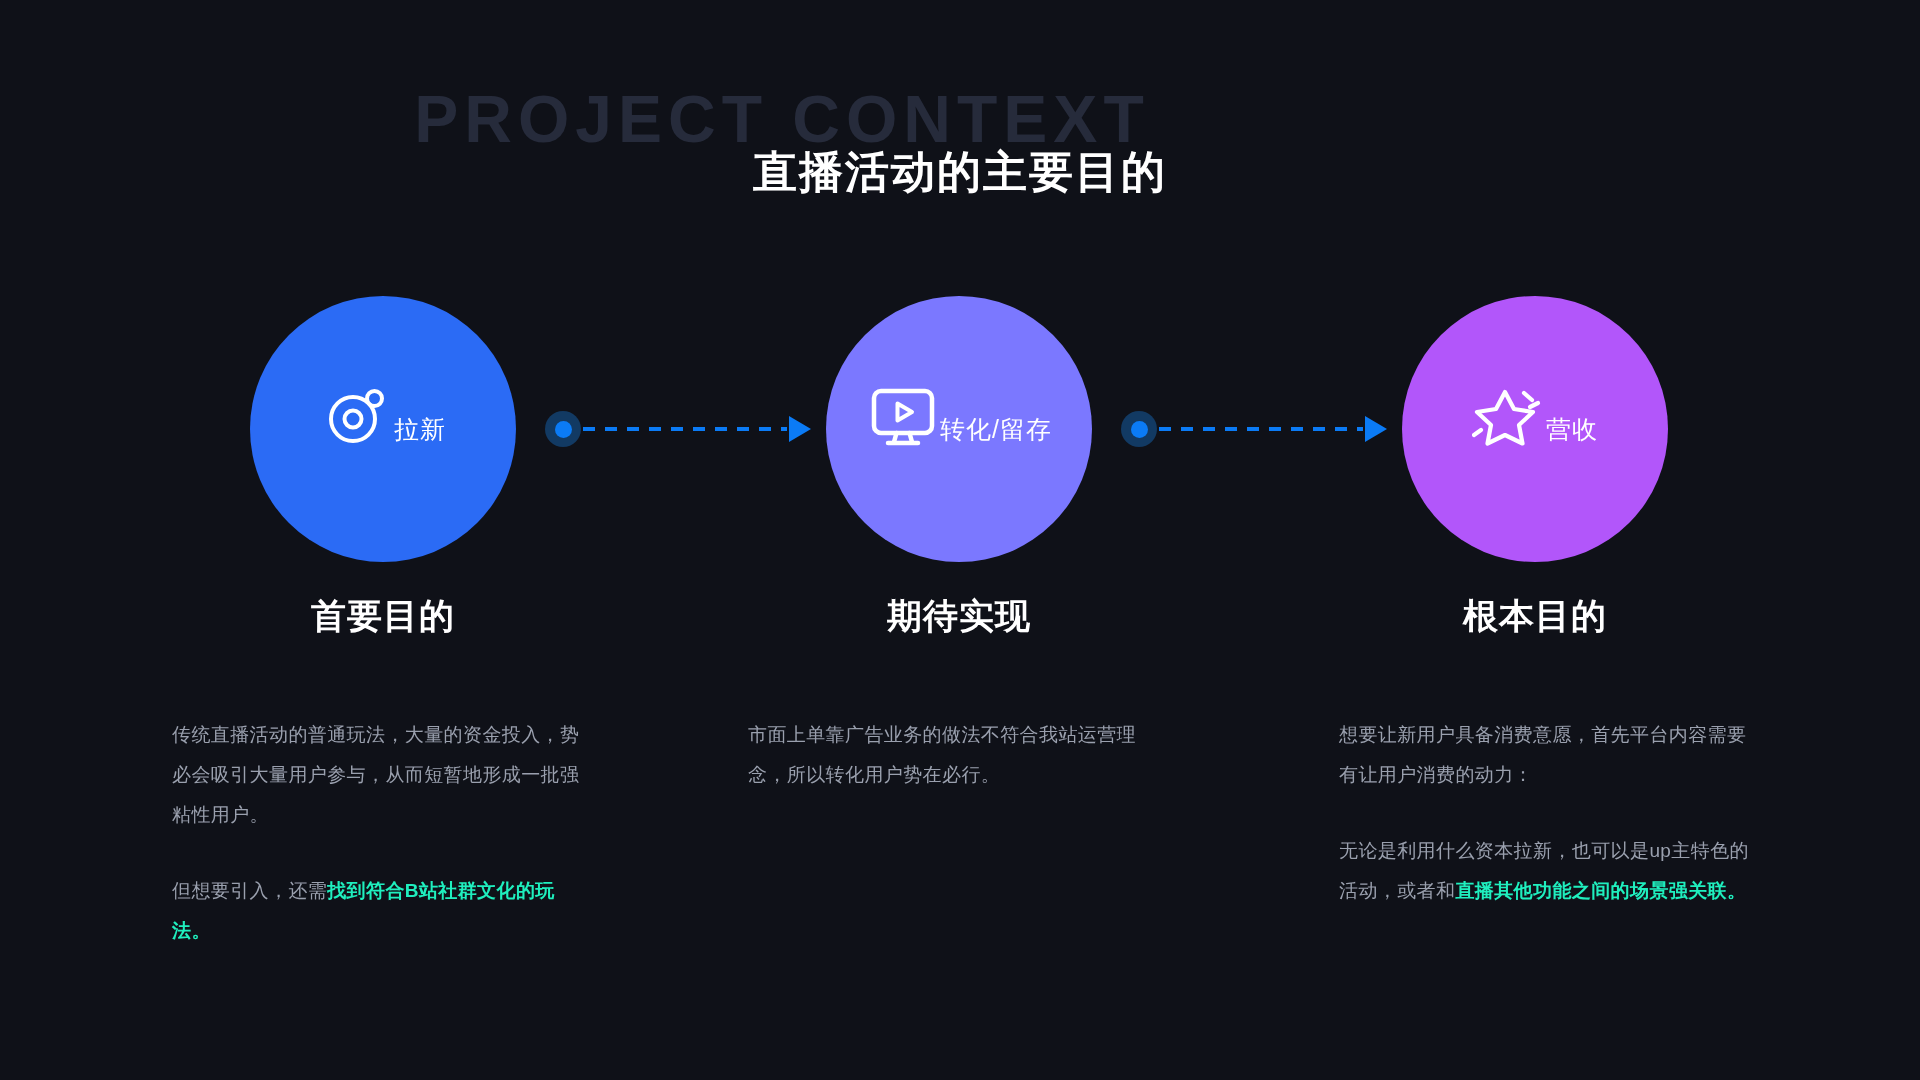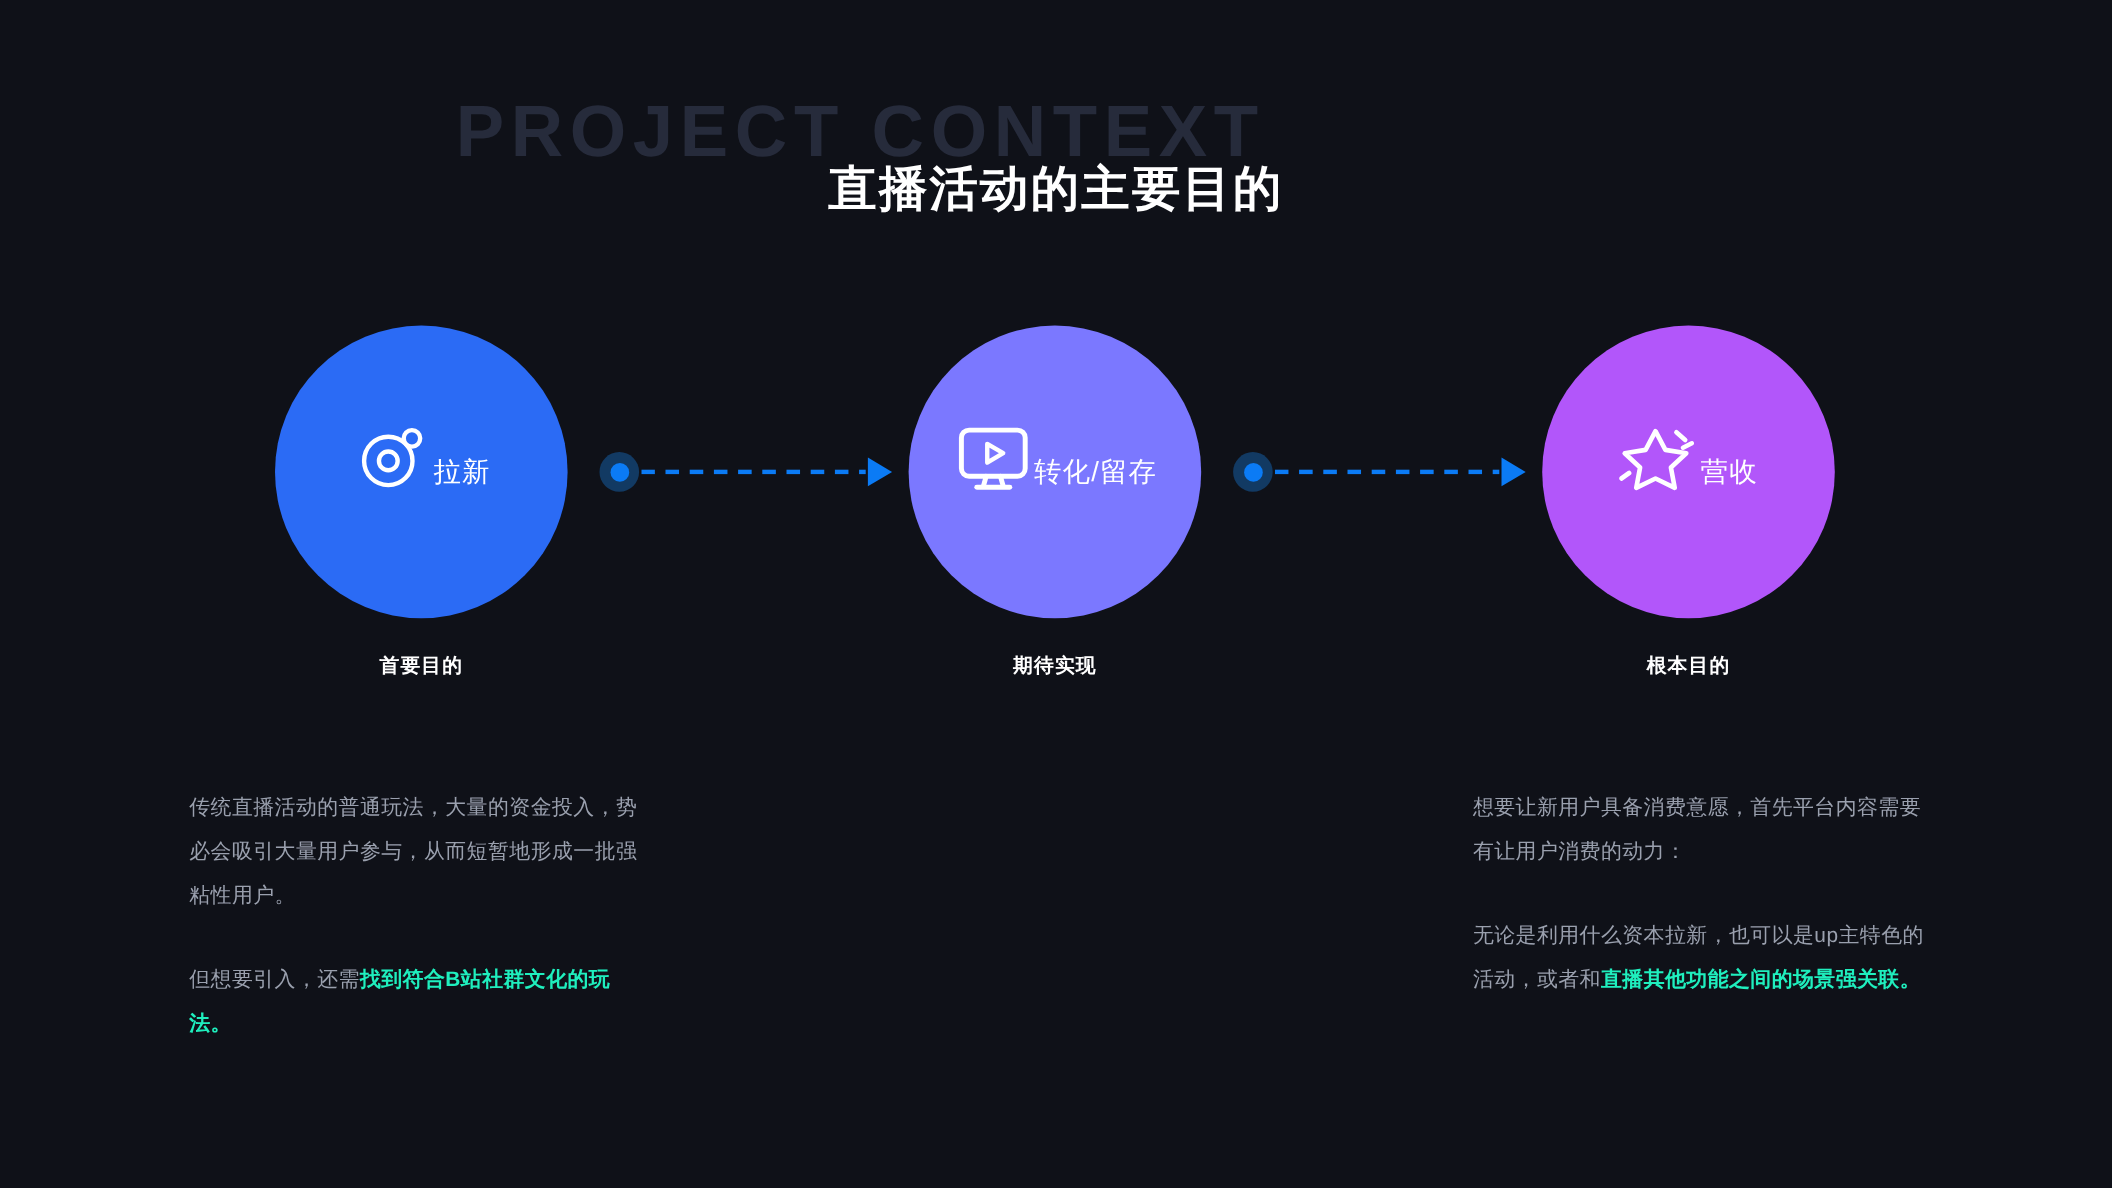--- a/index.html
+++ b/index.html
@@ -159,21 +159,21 @@
     left: 0;
     width: 1920px;
     height: 50px;
   }
 
   .subhead {
     position: absolute;
     top: 0;
     width: 266px;
     text-align: center;
-    font-size: 18px;
+    font-size: 35px;
     font-weight: 700;
     color: #FFFFFF;
     letter-spacing: 1px;
     line-height: 1.2;
   }
   .subhead-1 { left: 250px; }
   .subhead-2 { left: 826px; }
   .subhead-3 { left: 1402px; }
 
   
@@ -274,20 +274,21 @@
     <div class="subhead subhead-2">期待实现</div>
     <div class="subhead subhead-3">根本目的</div>
   </div>
 
   <div class="columns">
     <div class="col col-1">
         <div class="para"><span>传统直播活动的普通玩法，大量的资金投入，势必会吸引大量用户参与，从而短暂地形成一批强粘性用户。</span></div>
         <div class="para"><span>但想要引入，还需</span><span class="hl">找到符合B站社群文化的玩法。</span></div>
       </div>
     <div class="col col-2">
+        <div class="para"><span>市面上单靠广告业务的做法不符合我站运营理念，所以转化用户势在必行。</span></div>
       </div>
     <div class="col col-3">
         <div class="para"><span>想要让新用户具备消费意愿，首先平台内容需要有让用户消费的动力：</span></div>
         <div class="para"><span>无论是利用什么资本拉新，也可以是up主特色的活动，或者和</span><span class="hl">直播其他功能之间的场景强关联。</span></div>
       </div>
   </div>
 
 </div>
 
 </body></html>

